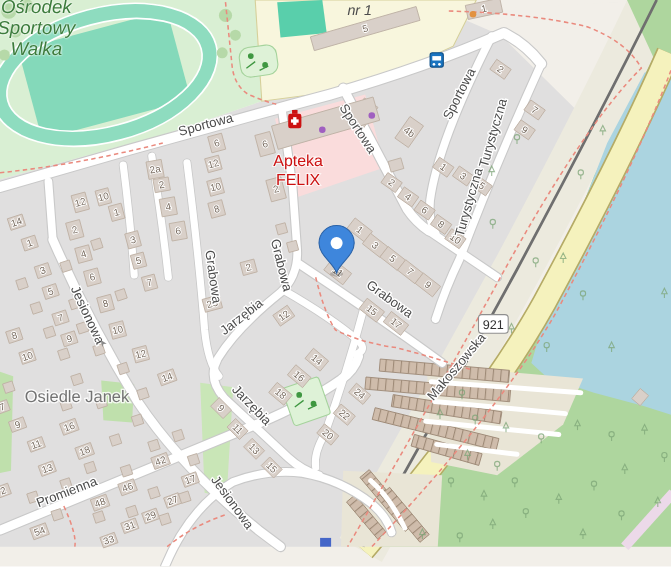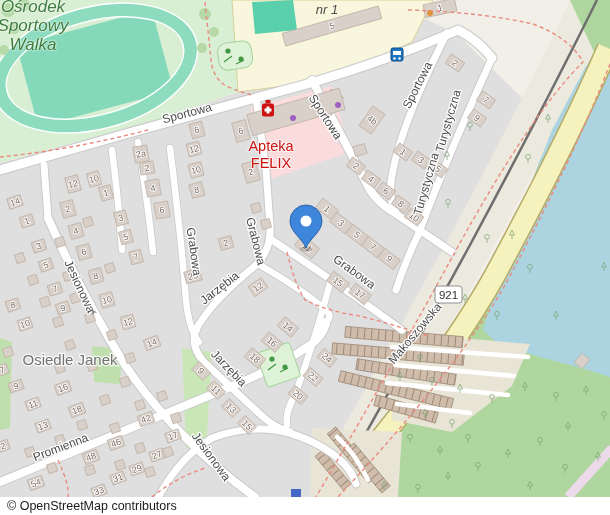--- a/index.html
+++ b/index.html
@@ -795,16 +795,13 @@
     <circle cx="0" cy="-27" r="5.5" fill="#ffffff"></circle>
   </g>
 </svg>
 
 <div id="sportslbl">
   <div>Ośrodek</div>
   <div>Sportowy</div>
   <div>Walka</div>
 </div>
 
-<div id="attrbar">
-  <span>© OpenStreetMap contributors</span>
 </div>
-</div>
 
 </body></html>

